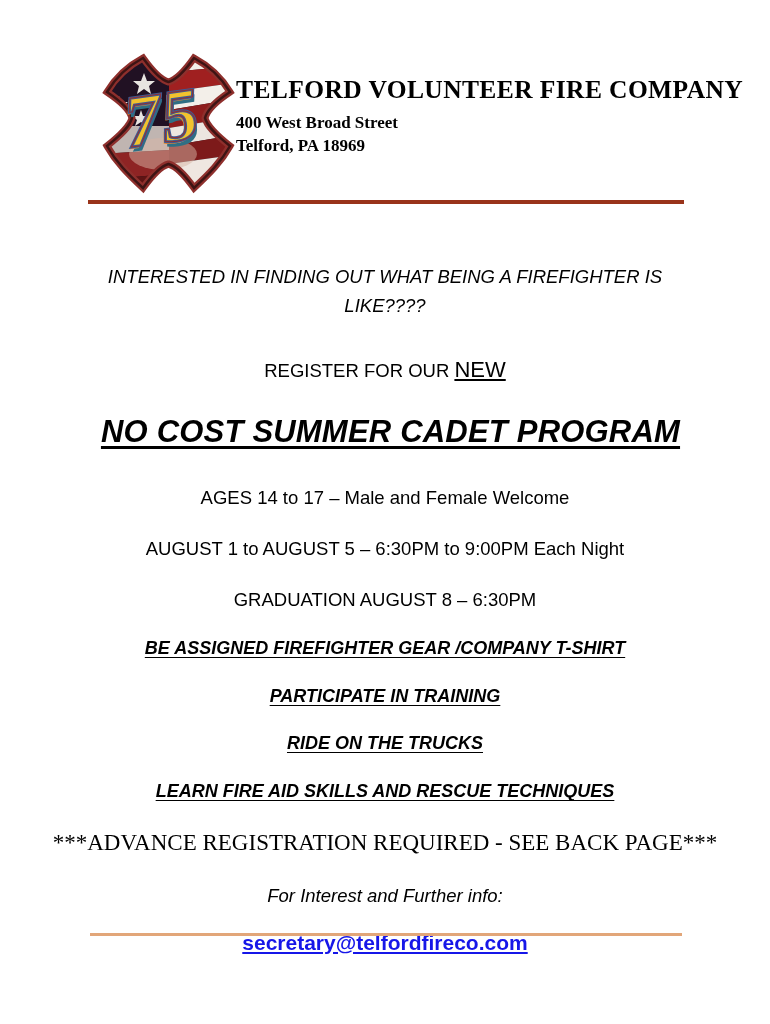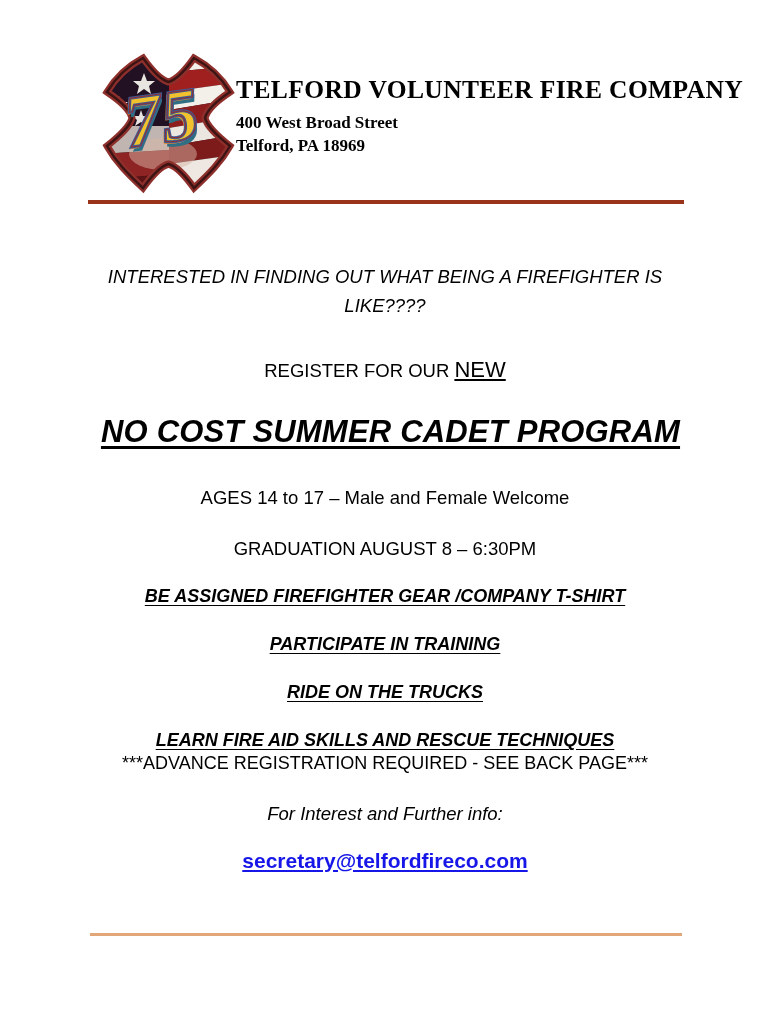--- a/index.html
+++ b/index.html
@@ -126,21 +126,23 @@
   .activity {
     font-size: 18px;
     font-weight: bold;
     font-style: italic;
     text-decoration: underline;
     text-underline-offset: 3px;
     margin-top: 24px;
   }
 
   .advance {
-    font-size: 18px;
+    font-size: 23px;
+    margin-top: 24px;
+    font-family: Liberation Serif, serif;
   }
 
   .interest {
     font-size: 18.5px;
     font-style: italic;
     margin-top: 26px;
   }
 
   .email-link {
     font-size: 21px;
@@ -316,20 +318,21 @@
 
     <div class="intro line">INTERESTED IN FINDING OUT WHAT BEING A FIREFIGHTER IS LIKE????</div>
 
     <div class="register line">
       <span>REGISTER FOR OUR </span><span class="new">NEW</span>
     </div>
 
     <div class="headline line">NO COST SUMMER CADET PROGRAM</div>
 
     <div class="detail first line">AGES 14 to 17 – Male and Female Welcome</div>
+    <div class="detail line">AUGUST 1 to AUGUST 5 – 6:30PM to 9:00PM Each Night</div>
     <div class="detail line">GRADUATION AUGUST 8 – 6:30PM</div>
 
 
     <div class="activity line">BE ASSIGNED FIREFIGHTER GEAR /COMPANY T-SHIRT</div>
     <div class="activity line">PARTICIPATE IN TRAINING</div>
     <div class="activity line">RIDE ON THE TRUCKS</div>
     <div class="activity line">LEARN FIRE AID SKILLS AND RESCUE TECHNIQUES</div>
 
     <div class="advance line">***ADVANCE REGISTRATION REQUIRED - SEE BACK PAGE***</div>
 

